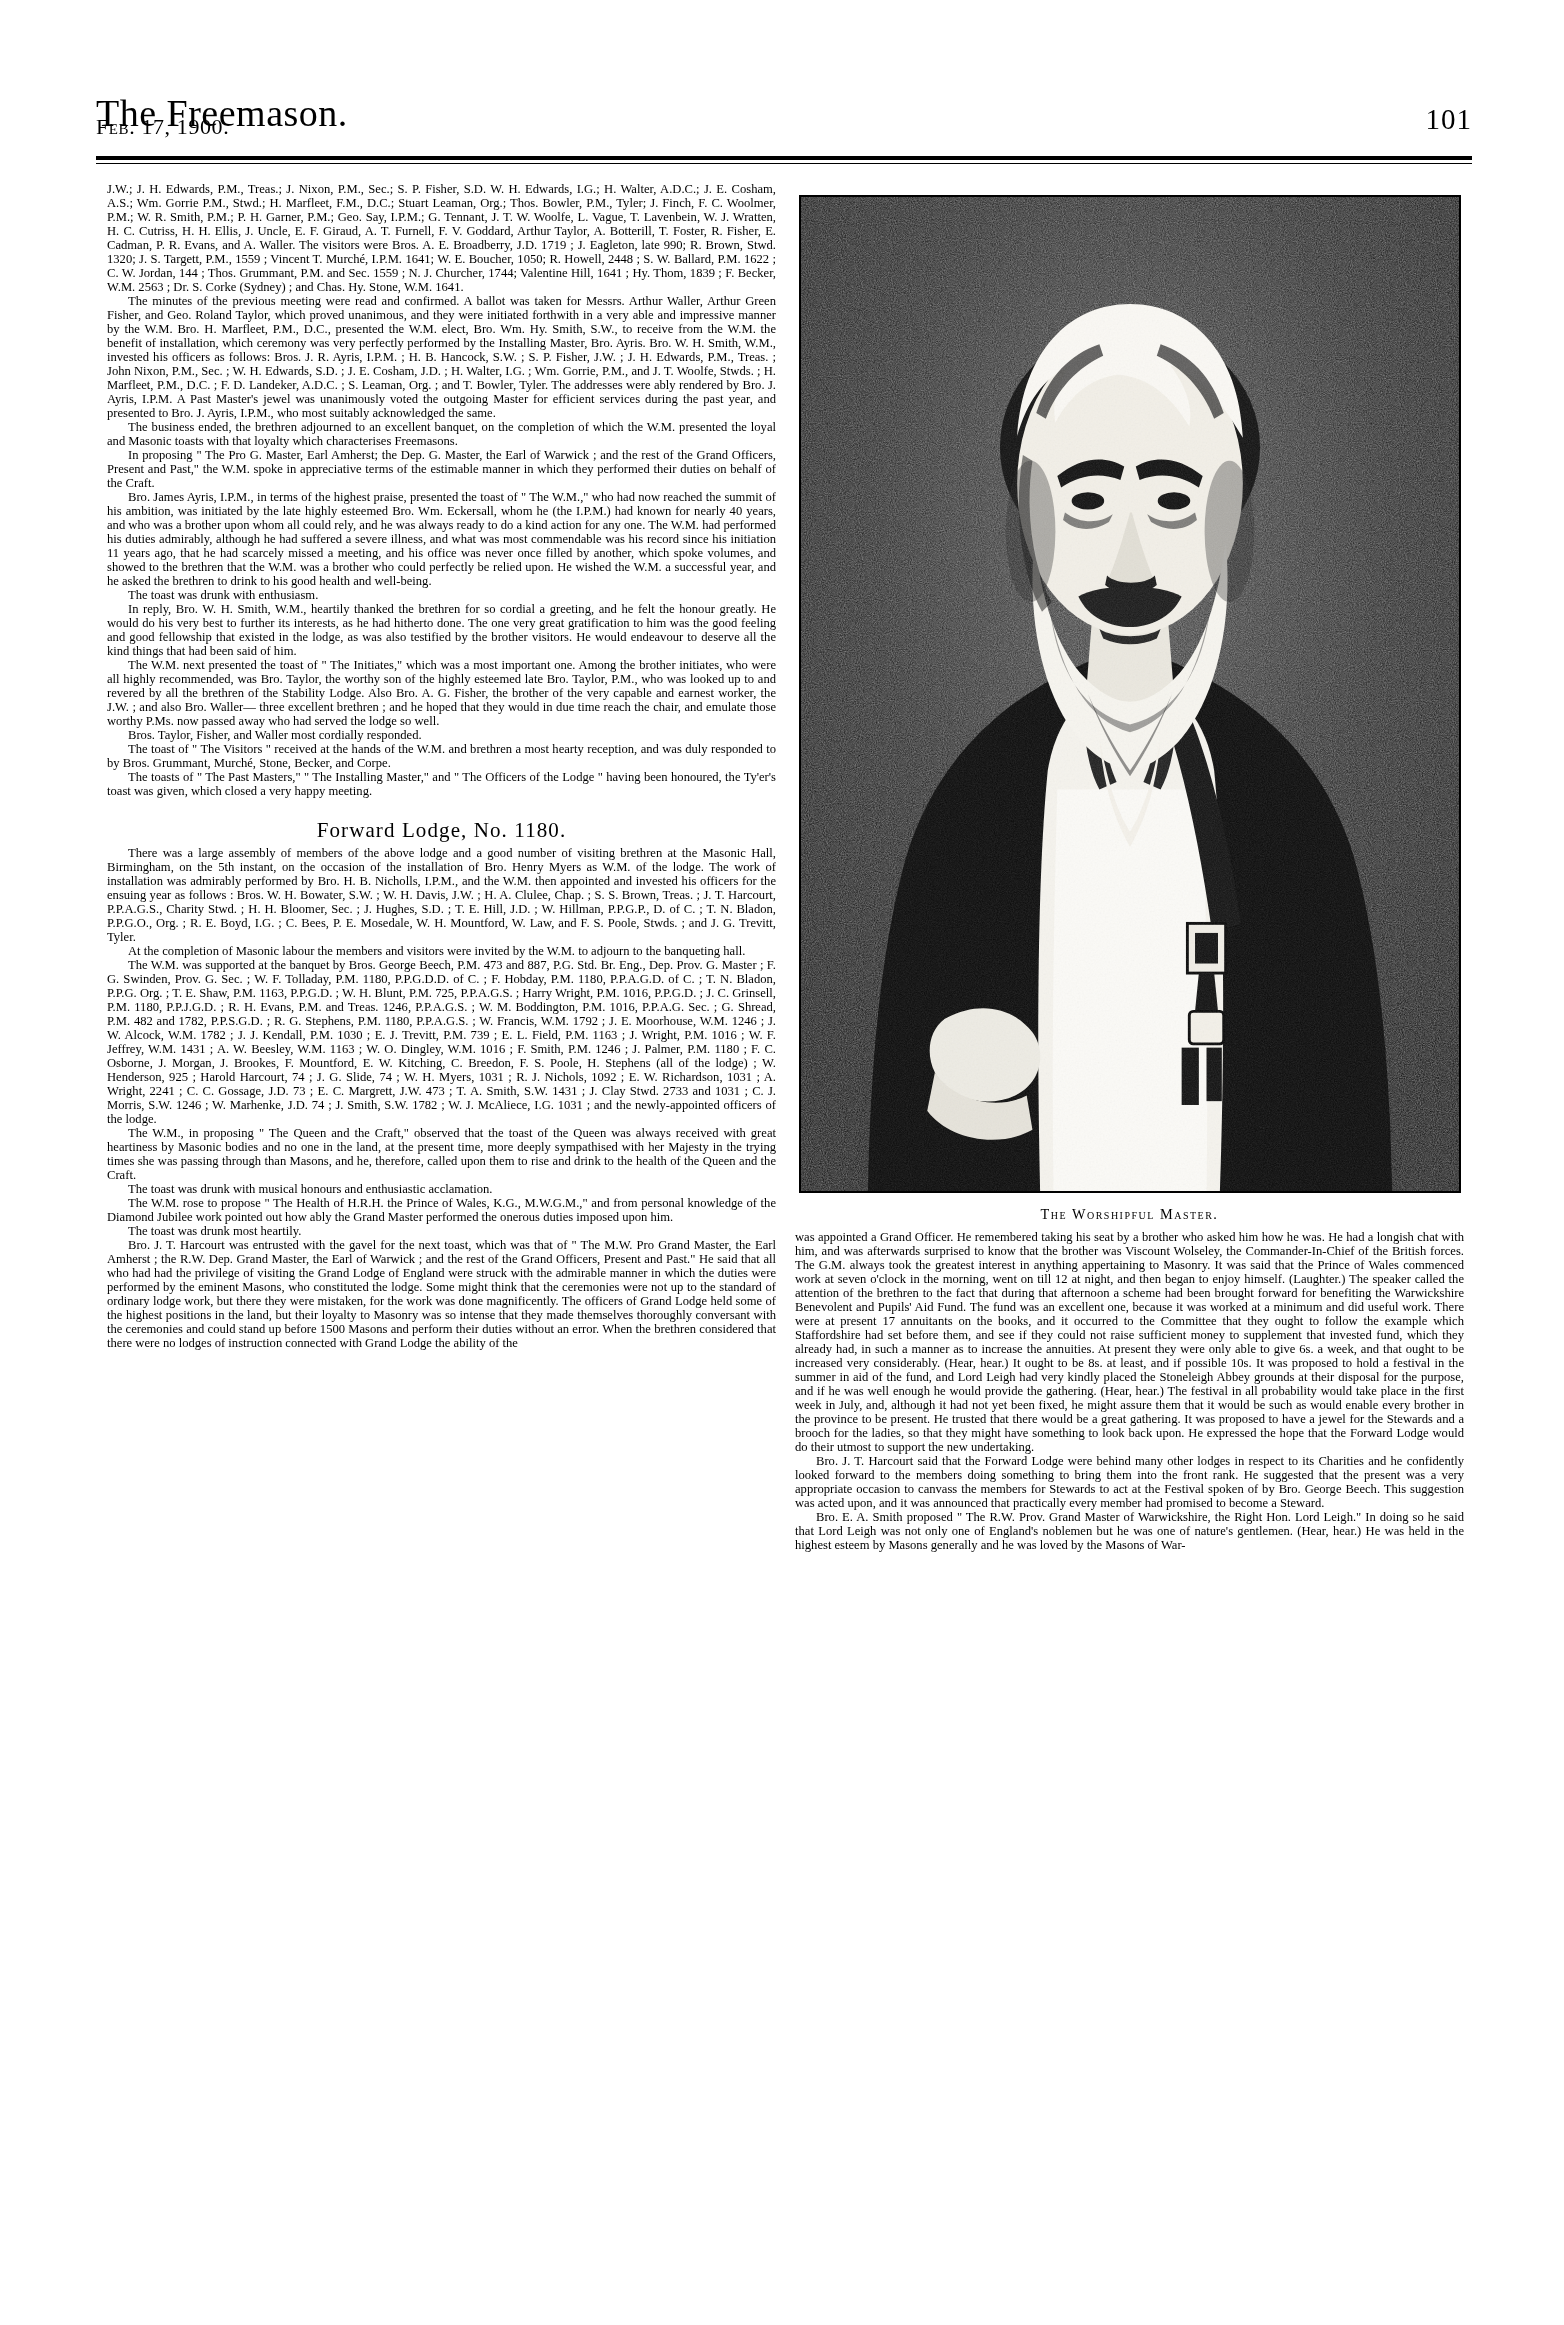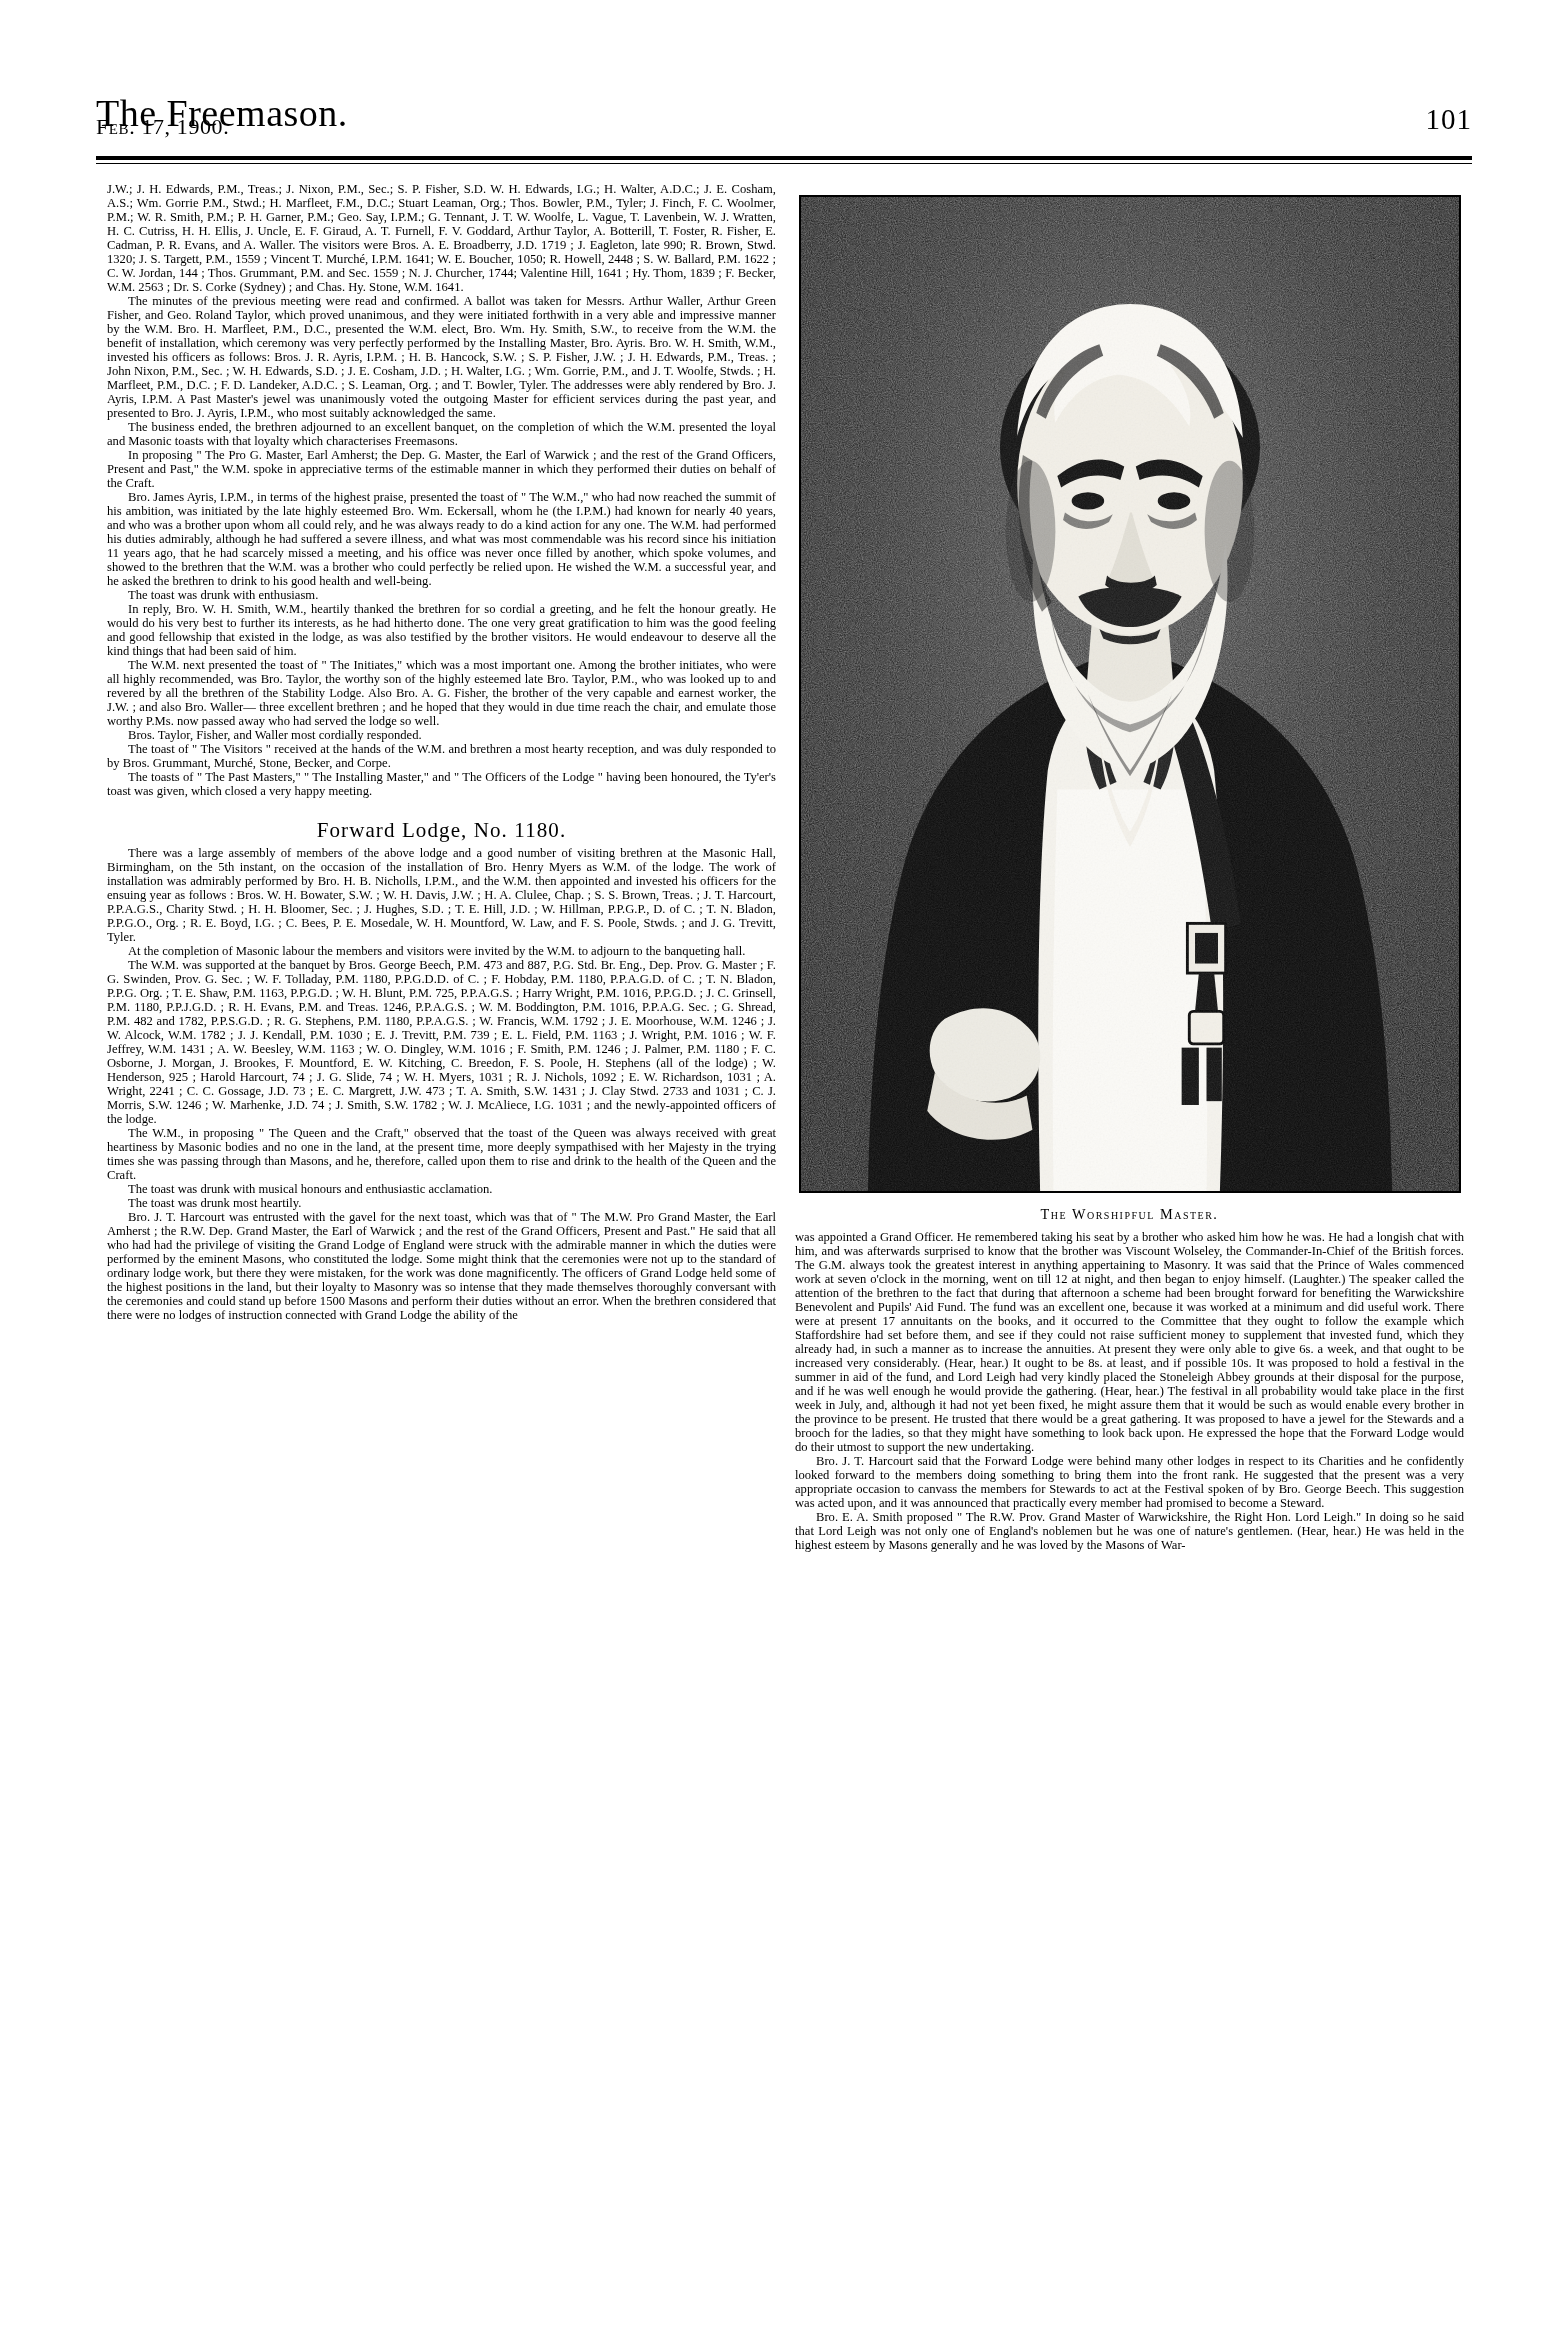--- a/index.html
+++ b/index.html
@@ -166,20 +166,21 @@
     <p class="para">The toast of " The Visitors " received at the hands of the W.M. and brethren a most hearty reception, and was duly responded to by Bros. Grummant, Murché, Stone, Becker, and Corpe.</p>
     <p class="para">The toasts of " The Past Masters," " The Installing Master," and " The Officers of the Lodge " having been  honoured, the Ty'er's toast was given, which closed a very happy meeting.</p>
 
     <h2 class="section-head">Forward Lodge, No. 1180.</h2>
 
     <p class="para">There was a large assembly of members of  the above  lodge and a good number of visiting brethren at the Masonic Hall, Birmingham, on  the 5th  instant, on the occasion of the installation of Bro. Henry Myers as W.M. of the lodge. The work of installation was admirably performed by Bro. H. B. Nicholls, I.P.M., and the W.M. then appointed and invested his officers for the ensuing year as follows : Bros. W. H. Bowater, S.W. ;  W. H. Davis, J.W. ;  H. A. Clulee, Chap. ;  S. S. Brown, Treas. ;  J. T. Harcourt, P.P.A.G.S., Charity Stwd. ;  H. H. Bloomer, Sec. ;  J. Hughes, S.D. ; T. E. Hill, J.D. ;  W. Hillman, P.P.G.P., D. of C. ;  T. N. Bladon, P.P.G.O., Org. ; R. E. Boyd, I.G. ;  C. Bees, P. E. Mosedale, W. H. Mountford, W. Law, and F. S. Poole, Stwds. ;  and J. G. Trevitt, Tyler.</p>
     <p class="para">At the completion of Masonic labour the members and visitors were invited by the W.M. to adjourn to the banqueting hall.</p>
     <p class="para">The W.M. was supported at the banquet by Bros. George Beech, P.M. 473 and 887, P.G. Std. Br. Eng., Dep. Prov. G. Master ; F. G. Swinden, Prov. G. Sec. ; W. F. Tolladay, P.M. 1180, P.P.G.D.D. of C. ;  F. Hobday,  P.M. 1180, P.P.A.G.D. of C. ; T. N. Bladon, P.P.G. Org. ;  T. E. Shaw, P.M. 1163, P.P.G.D. ;  W. H. Blunt, P.M. 725, P.P.A.G.S. ;  Harry Wright, P.M. 1016, P.P.G.D. ;  J. C. Grinsell, P.M. 1180, P.P.J.G.D. ;  R. H. Evans, P.M. and Treas. 1246, P.P.A.G.S. ;  W. M. Boddington, P.M. 1016, P.P.A.G. Sec. ;  G. Shread, P.M. 482 and 1782, P.P.S.G.D. ; R. G. Stephens, P.M. 1180, P.P.A.G.S. ;  W. Francis, W.M. 1792 ; J. E. Moorhouse, W.M. 1246 ;  J. W. Alcock, W.M. 1782 ;  J. J. Kendall, P.M. 1030 ;  E. J. Trevitt, P.M. 739 ;  E. L. Field, P.M. 1163 ;  J. Wright, P.M. 1016 ;  W. F. Jeffrey, W.M. 1431 ;  A. W. Beesley, W.M. 1163 ;  W. O. Dingley, W.M. 1016 ;  F. Smith, P.M. 1246 ;  J. Palmer, P.M. 1180 ;  F. C. Osborne, J. Morgan, J. Brookes, F. Mountford, E. W. Kitching, C. Breedon, F. S. Poole, H. Stephens (all of the lodge) ;  W. Henderson, 925 ;  Harold Harcourt, 74 ;  J. G. Slide, 74 ;  W. H. Myers, 1031 ;  R. J. Nichols, 1092 ;  E. W. Richardson, 1031 ;  A. Wright, 2241 ;  C. C. Gossage, J.D. 73 ;  E. C. Margrett, J.W. 473 ;  T. A. Smith, S.W. 1431 ;  J. Clay Stwd. 2733 and 1031 ;  C. J. Morris, S.W. 1246 ;  W. Marhenke, J.D. 74 ;  J. Smith, S.W. 1782 ; W. J. McAliece, I.G. 1031 ; and the newly-appointed officers of the lodge.</p>
     <p class="para">The W.M., in proposing " The Queen and the Craft," observed that the toast of the Queen was always received with great heartiness by Masonic bodies and no one in the land, at the present time, more deeply sympathised with her Majesty in the trying times she was passing through than Masons, and he, therefore, called upon them to rise and drink to the health of the Queen and the Craft.</p>
     <p class="para">The toast was drunk with musical honours and enthusiastic acclamation.</p>
+    <p class="para">The W.M. rose to propose " The Health of H.R.H. the Prince of Wales, K.G., M.W.G.M.," and from personal knowledge of the Diamond Jubilee work pointed out how ably the Grand Master performed the onerous duties imposed upon him.</p>
     <p class="para">The toast was drunk most heartily.</p>
     <p class="para">Bro. J. T. Harcourt was entrusted with the gavel for the next toast, which was that of " The M.W. Pro Grand Master, the Earl Amherst ; the R.W. Dep. Grand Master, the Earl of Warwick ; and the rest of the Grand Officers, Present and Past."  He said that all who had had the privilege of visiting the Grand Lodge of England were struck with the admirable manner in which the duties were performed by the eminent Masons, who constituted the lodge.  Some might think that the ceremonies were not up to the standard of ordinary lodge work, but there they were mistaken, for the work was done magnificently.   The officers of Grand Lodge held  some of  the highest positions in the land, but their loyalty to Masonry was so intense that they made themselves  thoroughly  conversant  with  the  ceremonies  and  could stand  up before  1500 Masons and perform their duties without an error.   When the brethren considered that there were no lodges of instruction connected with Grand Lodge the ability of the</p>
   </div>
 
   <div class="col col-right">
 
 
     <div class="portrait-wrap">
       <div class="portrait-frame">
         <svg class="portrait-canvas" viewBox="0 0 688 1040" preserveAspectRatio="none">

